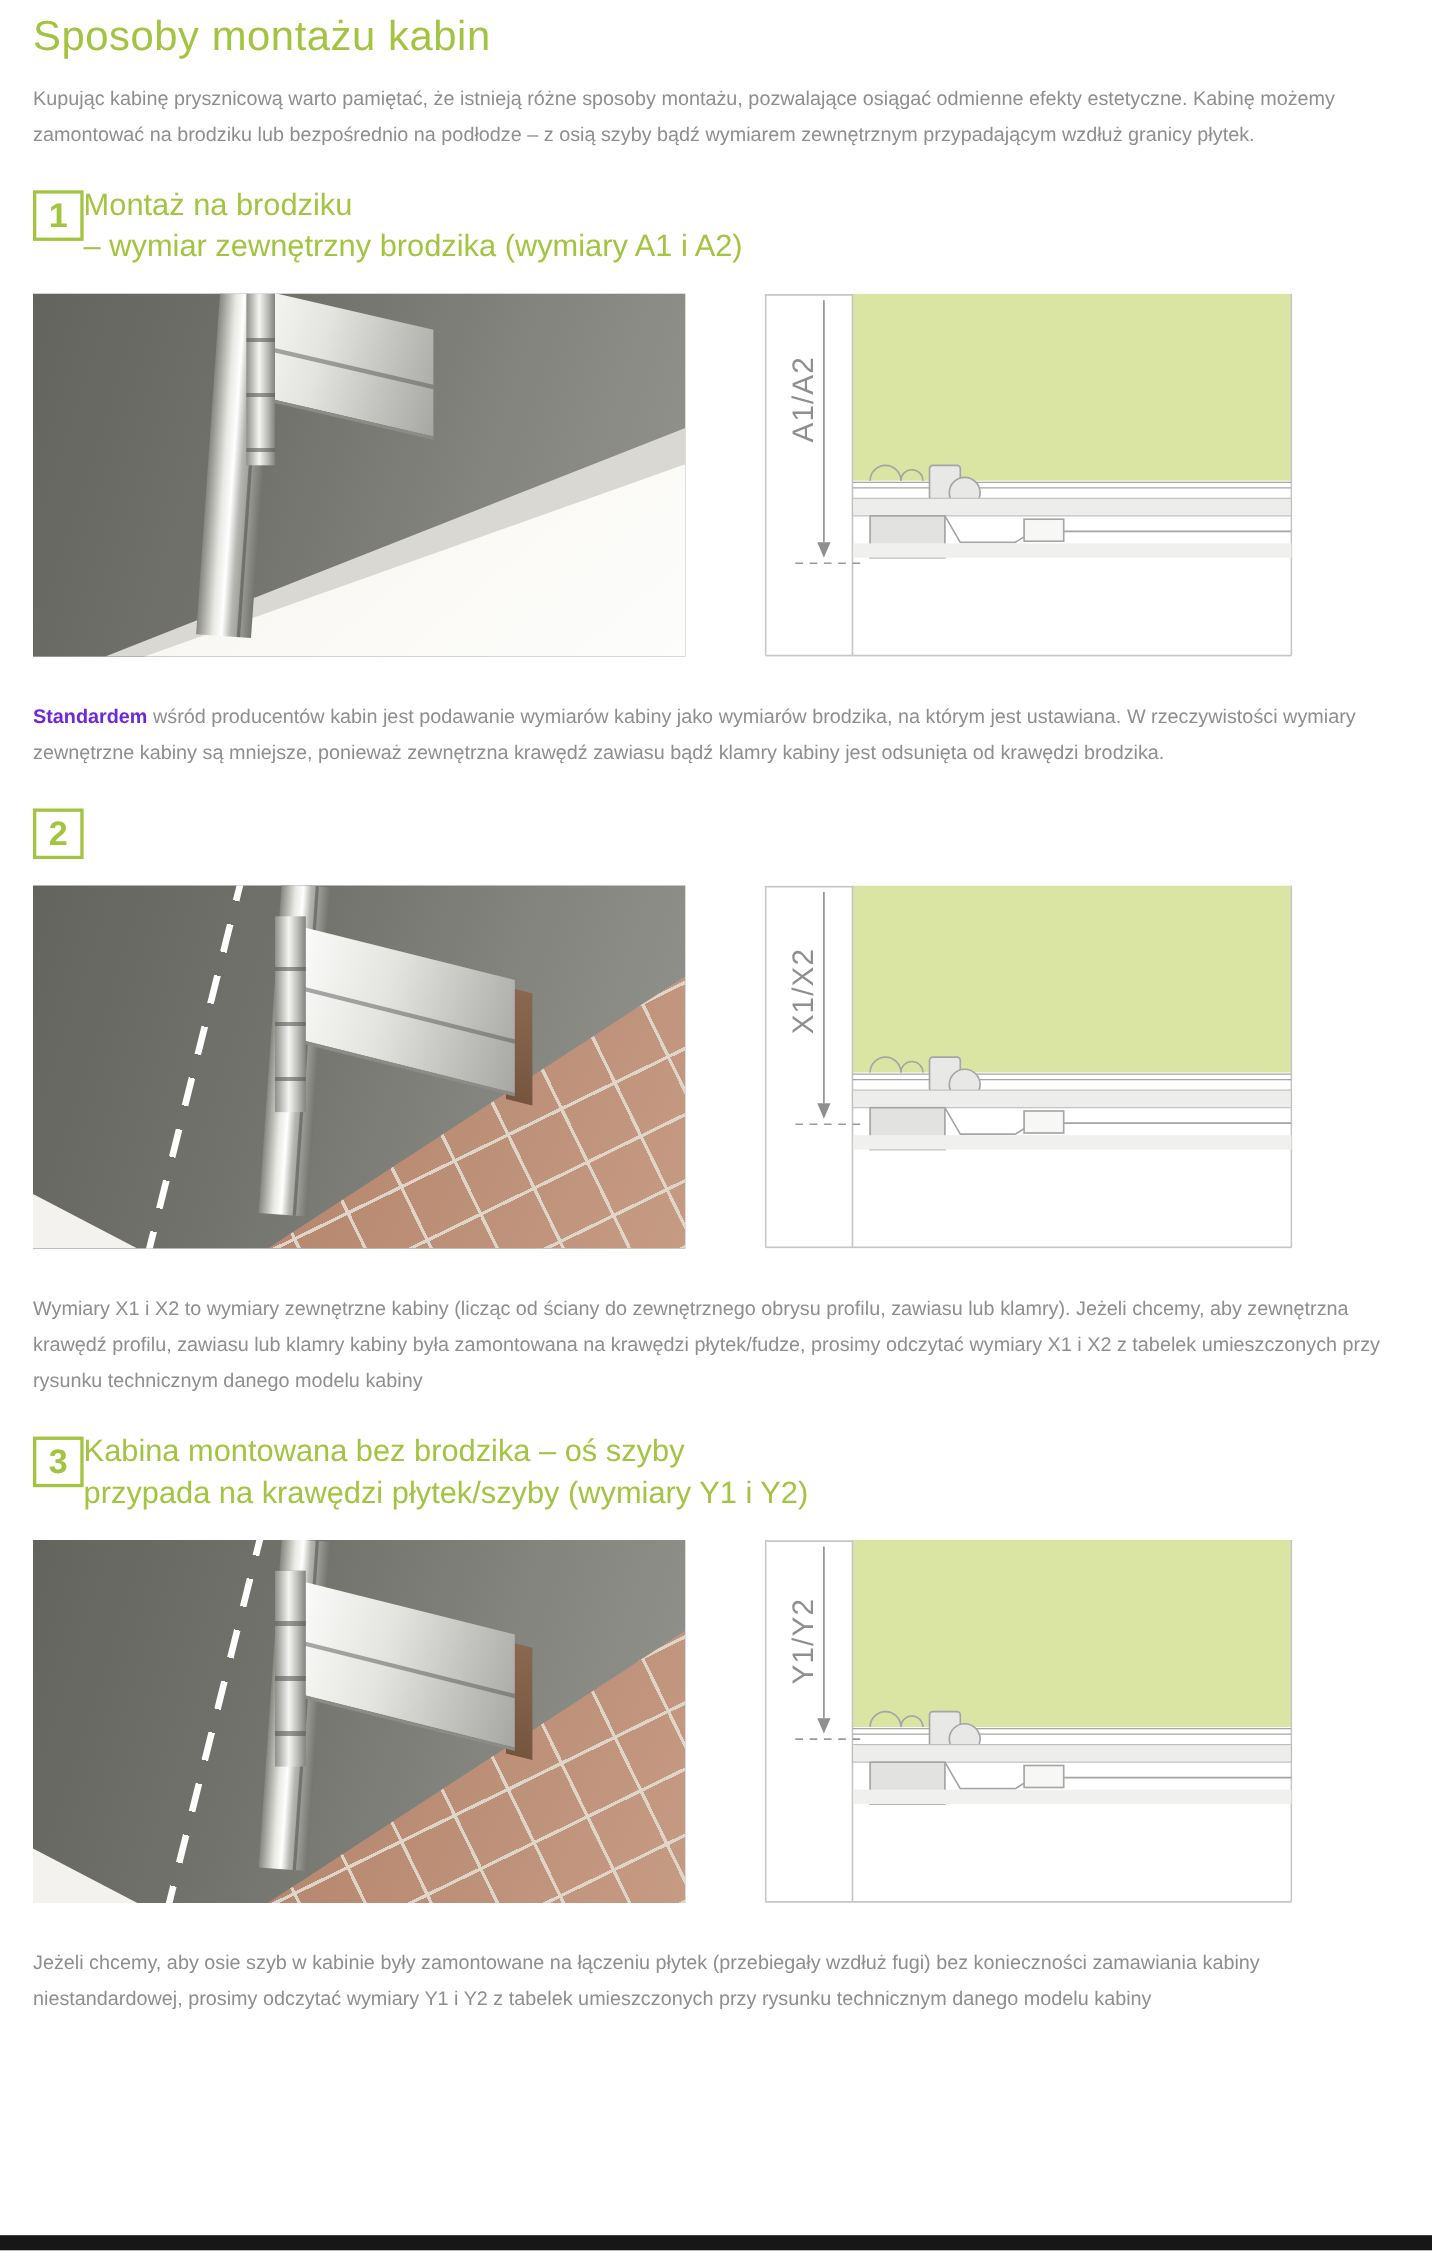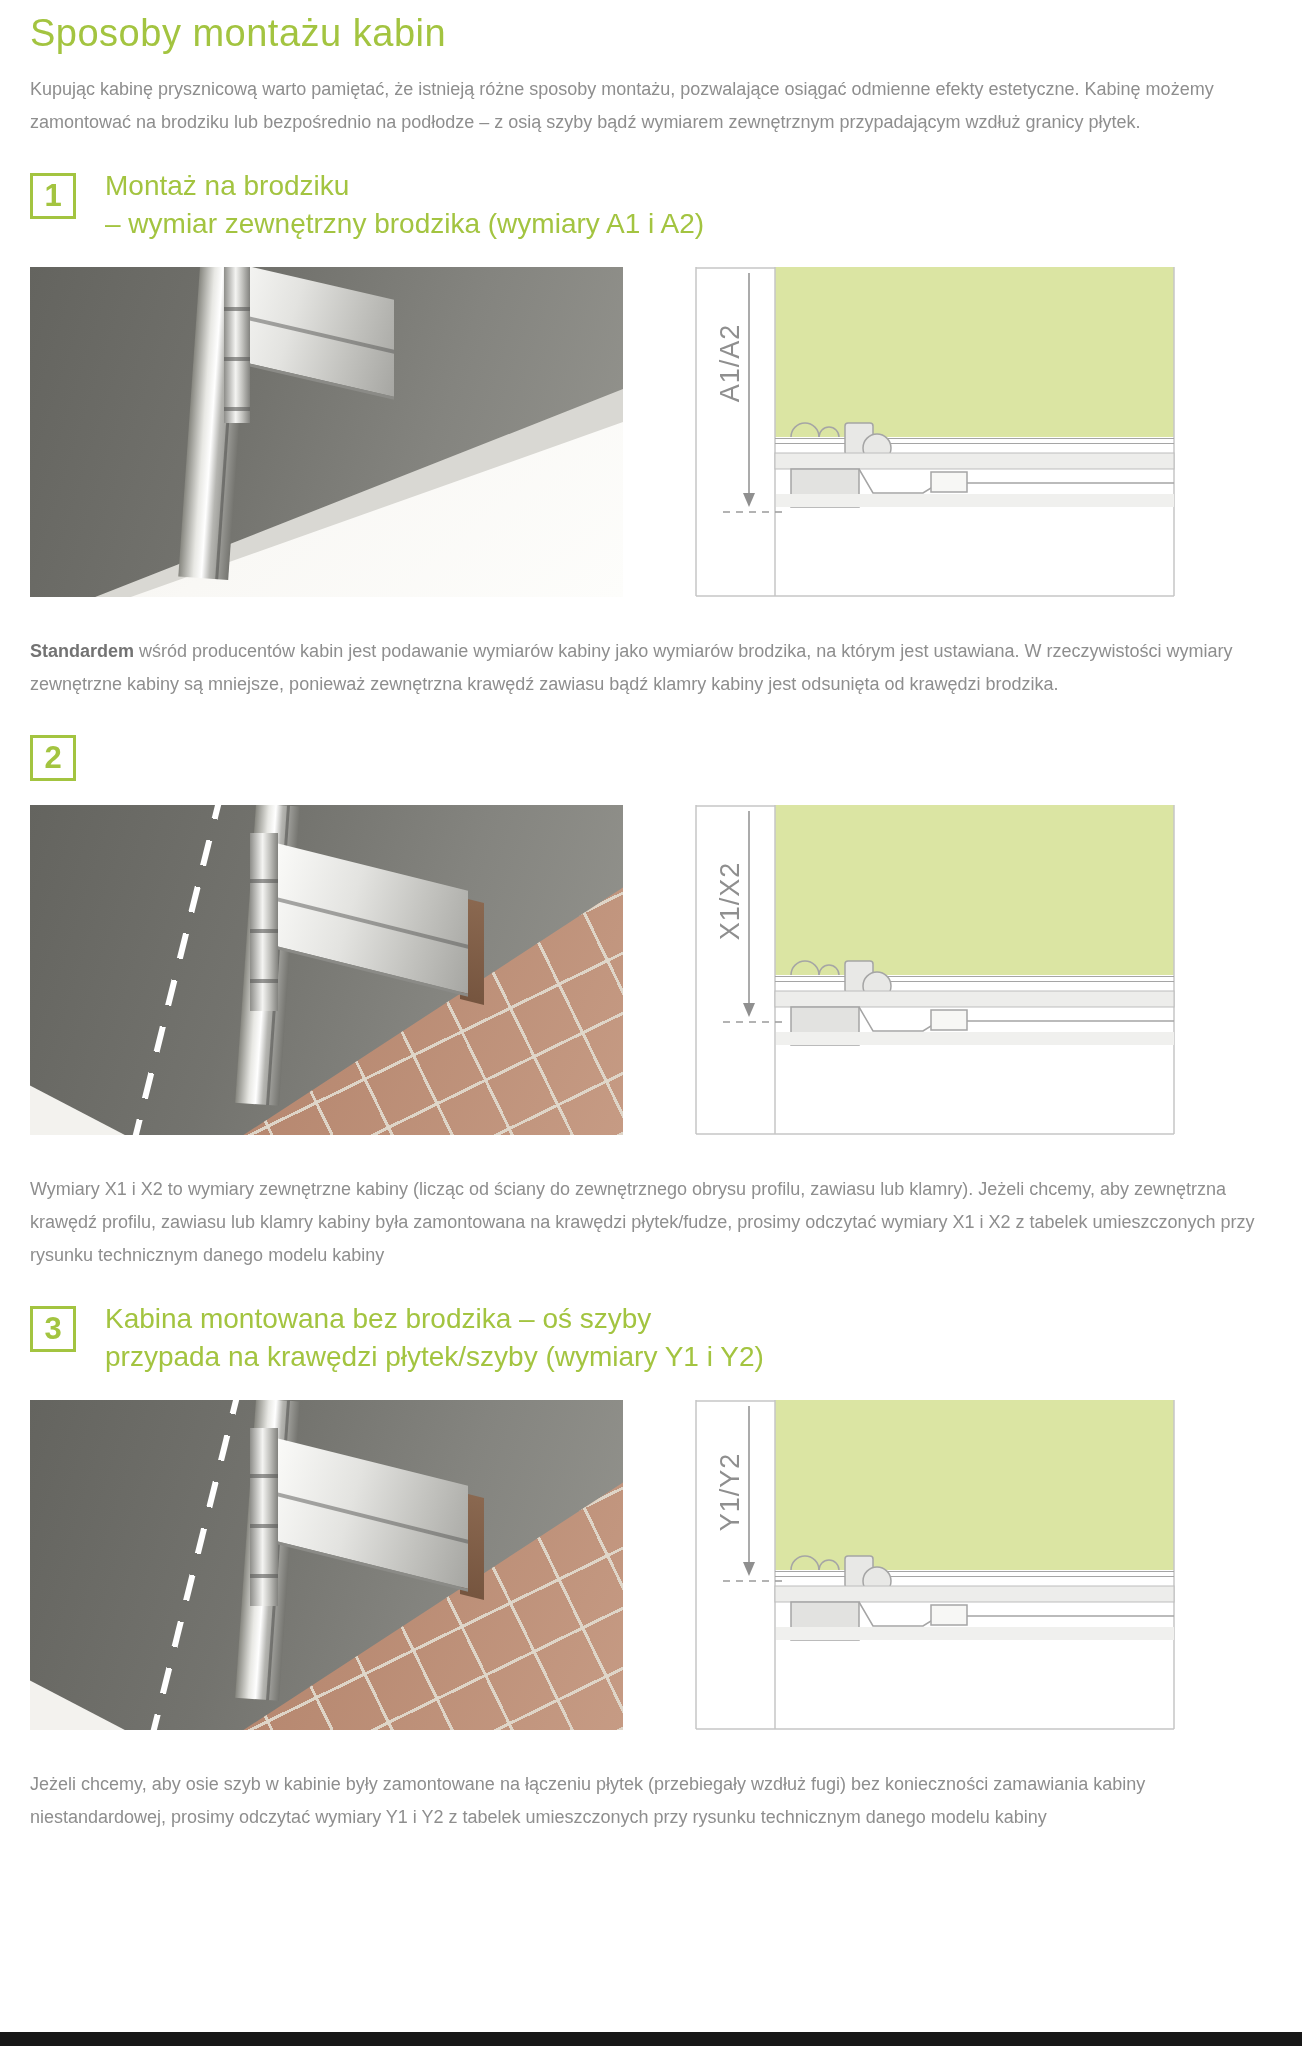--- a/index.html
+++ b/index.html
@@ -18,30 +18,30 @@
   .content{padding:8px 30px 0 30px;position:relative;}
 
   .page-title{
     font-size:38px;font-weight:400;color:var(--accent);
     margin:4px 0 18px 0;letter-spacing:.5px;
   }
   .para{
     font-size:18px;line-height:33px;color:var(--body-gray);
     margin:0 0 28px 0;max-width:1245px;
   }
-  .para b{font-weight:700;color:#737373;}
+  .para b{font-weight:700;color:#6d28d9;}
 
   .section-header{display:flex;align-items:flex-start;margin:6px 0 24px 0;}
   .numbox{
     width:46px;height:46px;flex:none;border:3px solid var(--accent);
     display:flex;align-items:center;justify-content:center;
     color:var(--accent);font-size:31px;font-weight:700;margin-top:6px;
   }
   .section-heading{
-    margin-left:29px;color:var(--accent);
+    color:var(--accent);
     font-size:28px;line-height:38px;font-weight:400;
   }
 
   .figure-row{display:flex;margin:0 0 38px 0;}
 
   
   .photo{
     position:relative;width:593px;height:330px;flex:none;overflow:hidden;
     background:linear-gradient(108deg,#64645f 0%,#73736e 38%,#84847f 66%,#95958f 100%);
   }

